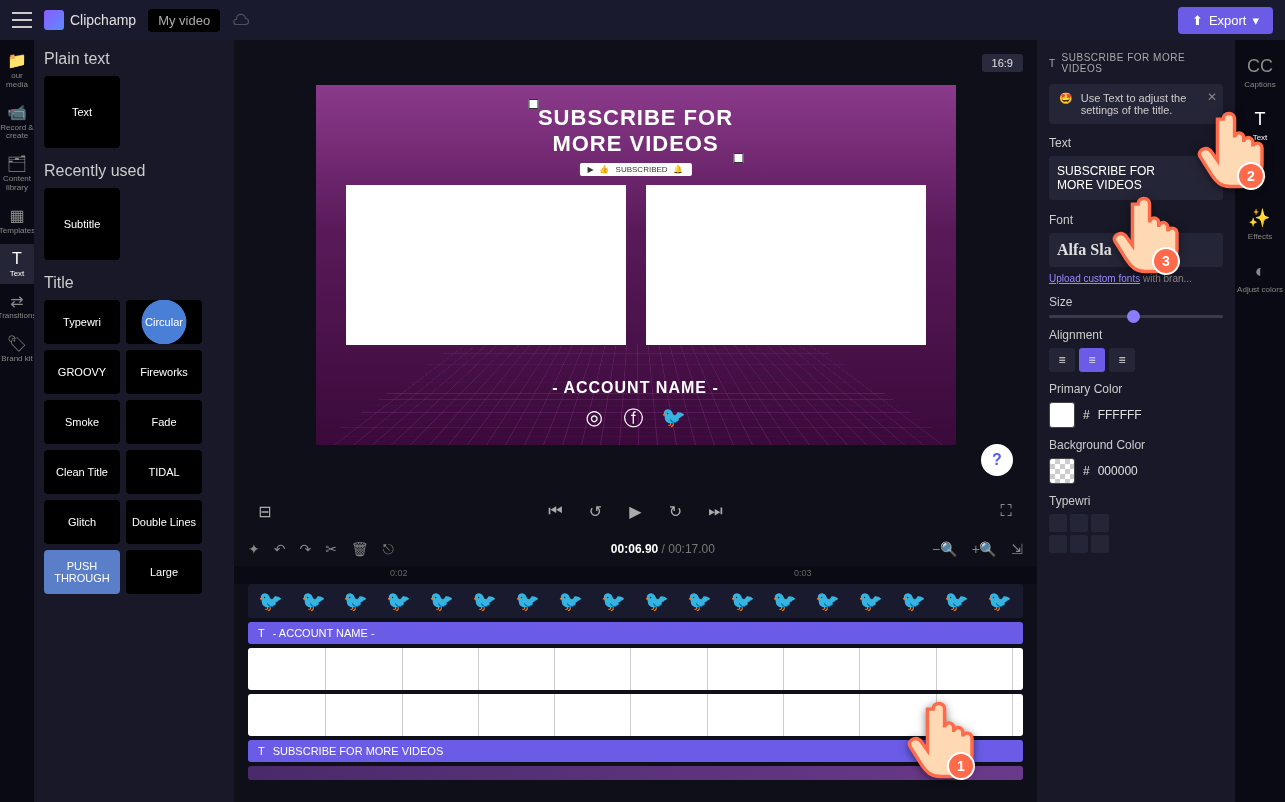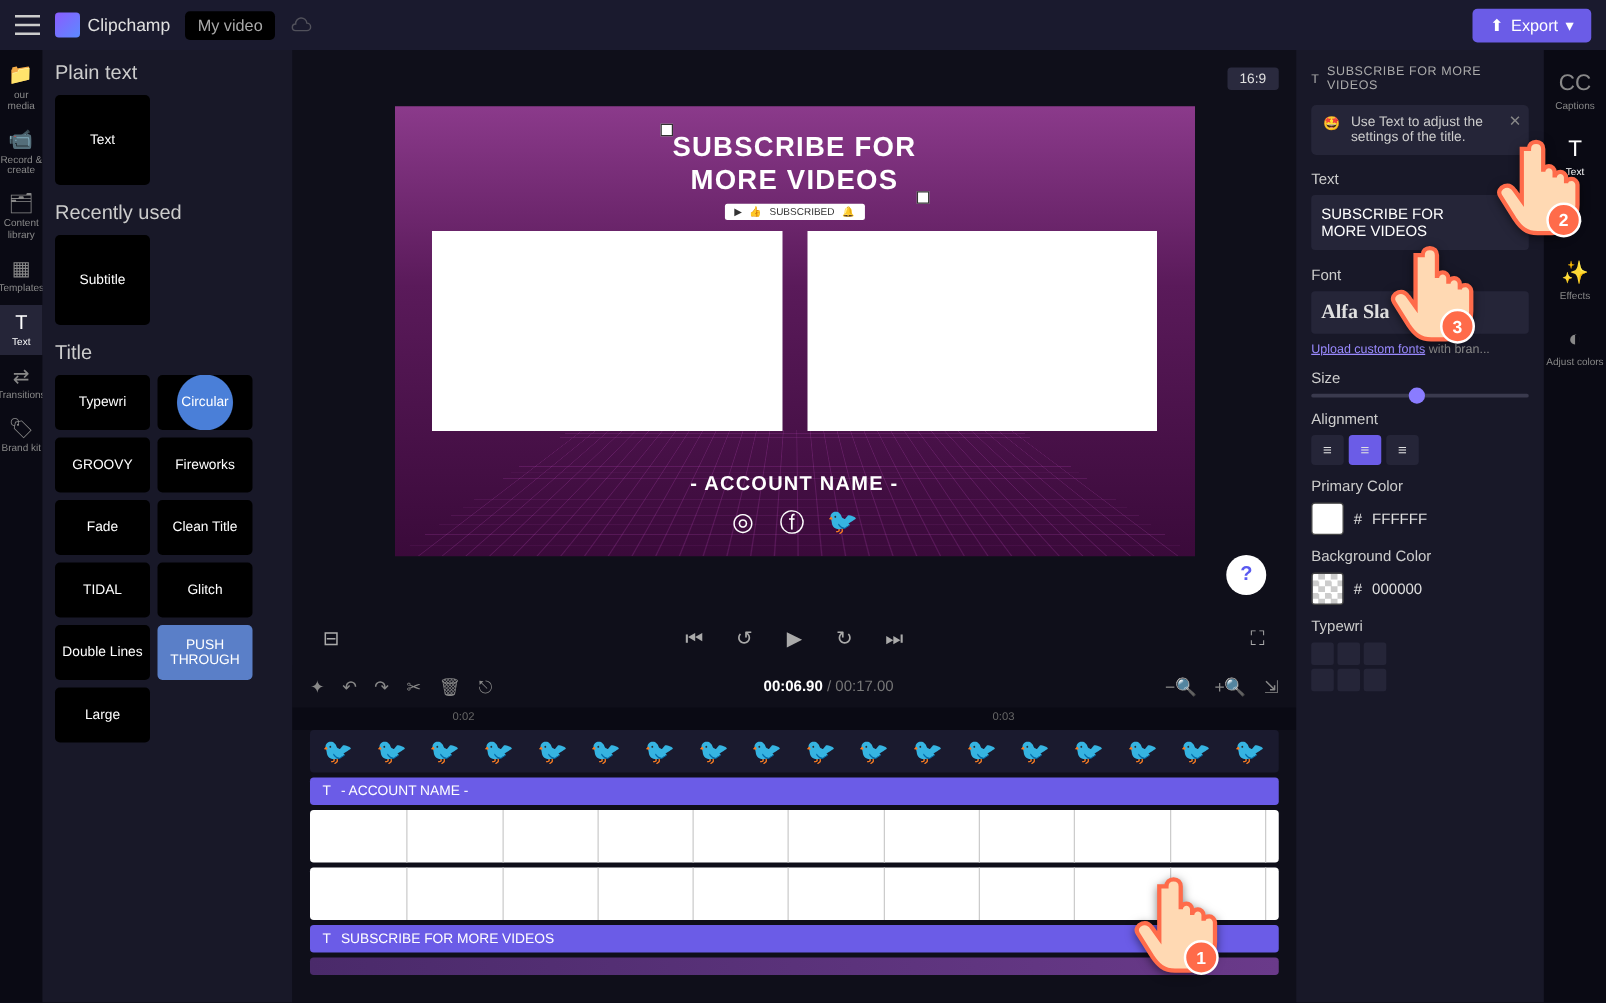--- a/index.html
+++ b/index.html
@@ -163,20 +163,21 @@
           </div>
       </div>
     </div>
     <div class="sidebar-section">
       <div class="sidebar-heading">Title</div>
       <div class="thumb-grid" id="title-grid">
           <div class="thumb">Typewri</div>
           <div class="thumb circular">Circular</div>
           <div class="thumb">GROOVY</div>
           <div class="thumb">Fireworks</div>
+          <div class="thumb">Smoke</div>
           <div class="thumb">Fade</div>
           <div class="thumb">Clean Title</div>
           <div class="thumb">TIDAL</div>
           <div class="thumb">Glitch</div>
           <div class="thumb">Double Lines</div>
           <div class="thumb pushthrough">PUSH THROUGH</div>
           <div class="thumb">Large</div>
         </div>
     </div>
   </div>
@@ -229,21 +230,21 @@
         <span class="tbtn">⎋</span>
         <div class="time-display">
           <span class="time-current">00:06.90</span>
           <span class="time-total"> / </span><span class="time-total">00:17.00</span>
         </div>
         <span class="tbtn">−🔍</span>
         <span class="tbtn">+🔍</span>
         <span class="tbtn">⇲</span>
       </div>
       <div class="ruler" id="ruler">
-          <span style="left: 128px;">0:02</span>
+          <span style="left: 156px;">0:02</span>
           <span style="left: 560px;">0:03</span>
         </div>
       <div class="tracks">
         <div class="track">
             <div class="track-clip twitter">🐦🐦🐦🐦🐦🐦🐦🐦🐦🐦🐦🐦🐦🐦🐦🐦🐦🐦</div>
           </div>
         <div class="track" style="height:22px">
             <div class="track-clip text-clip">
               <span>T</span>
               <span>- ACCOUNT NAME -</span>

